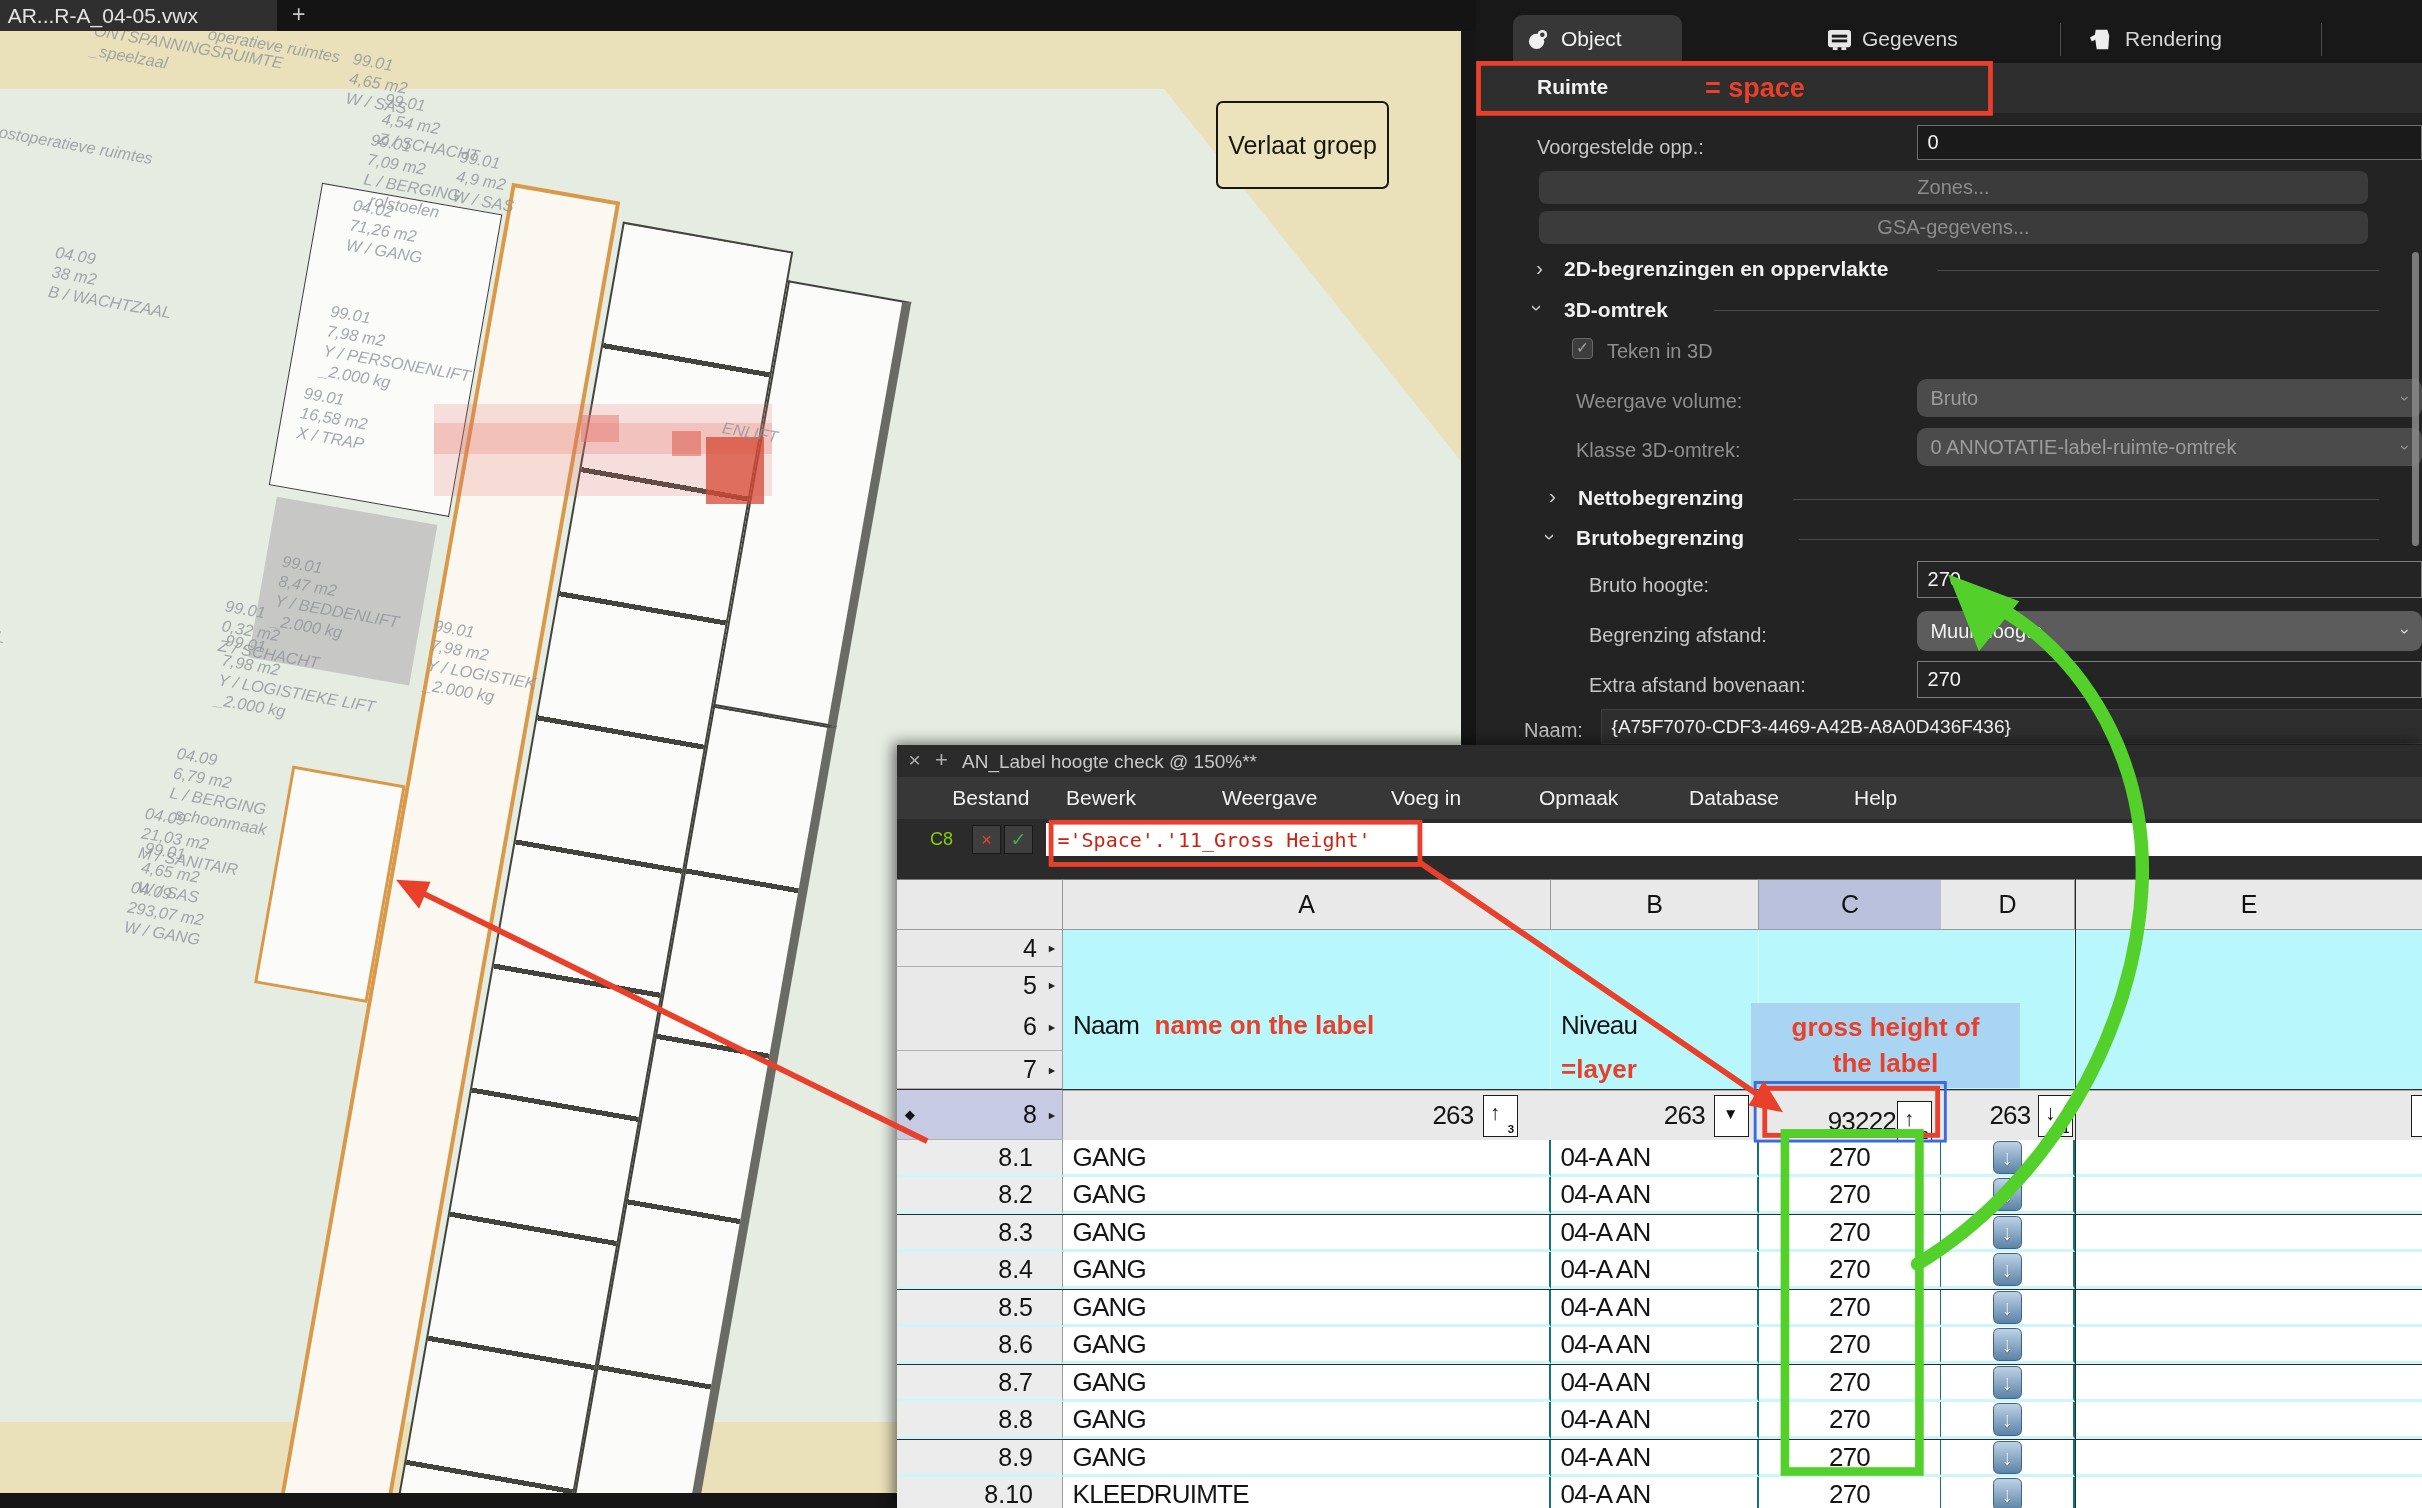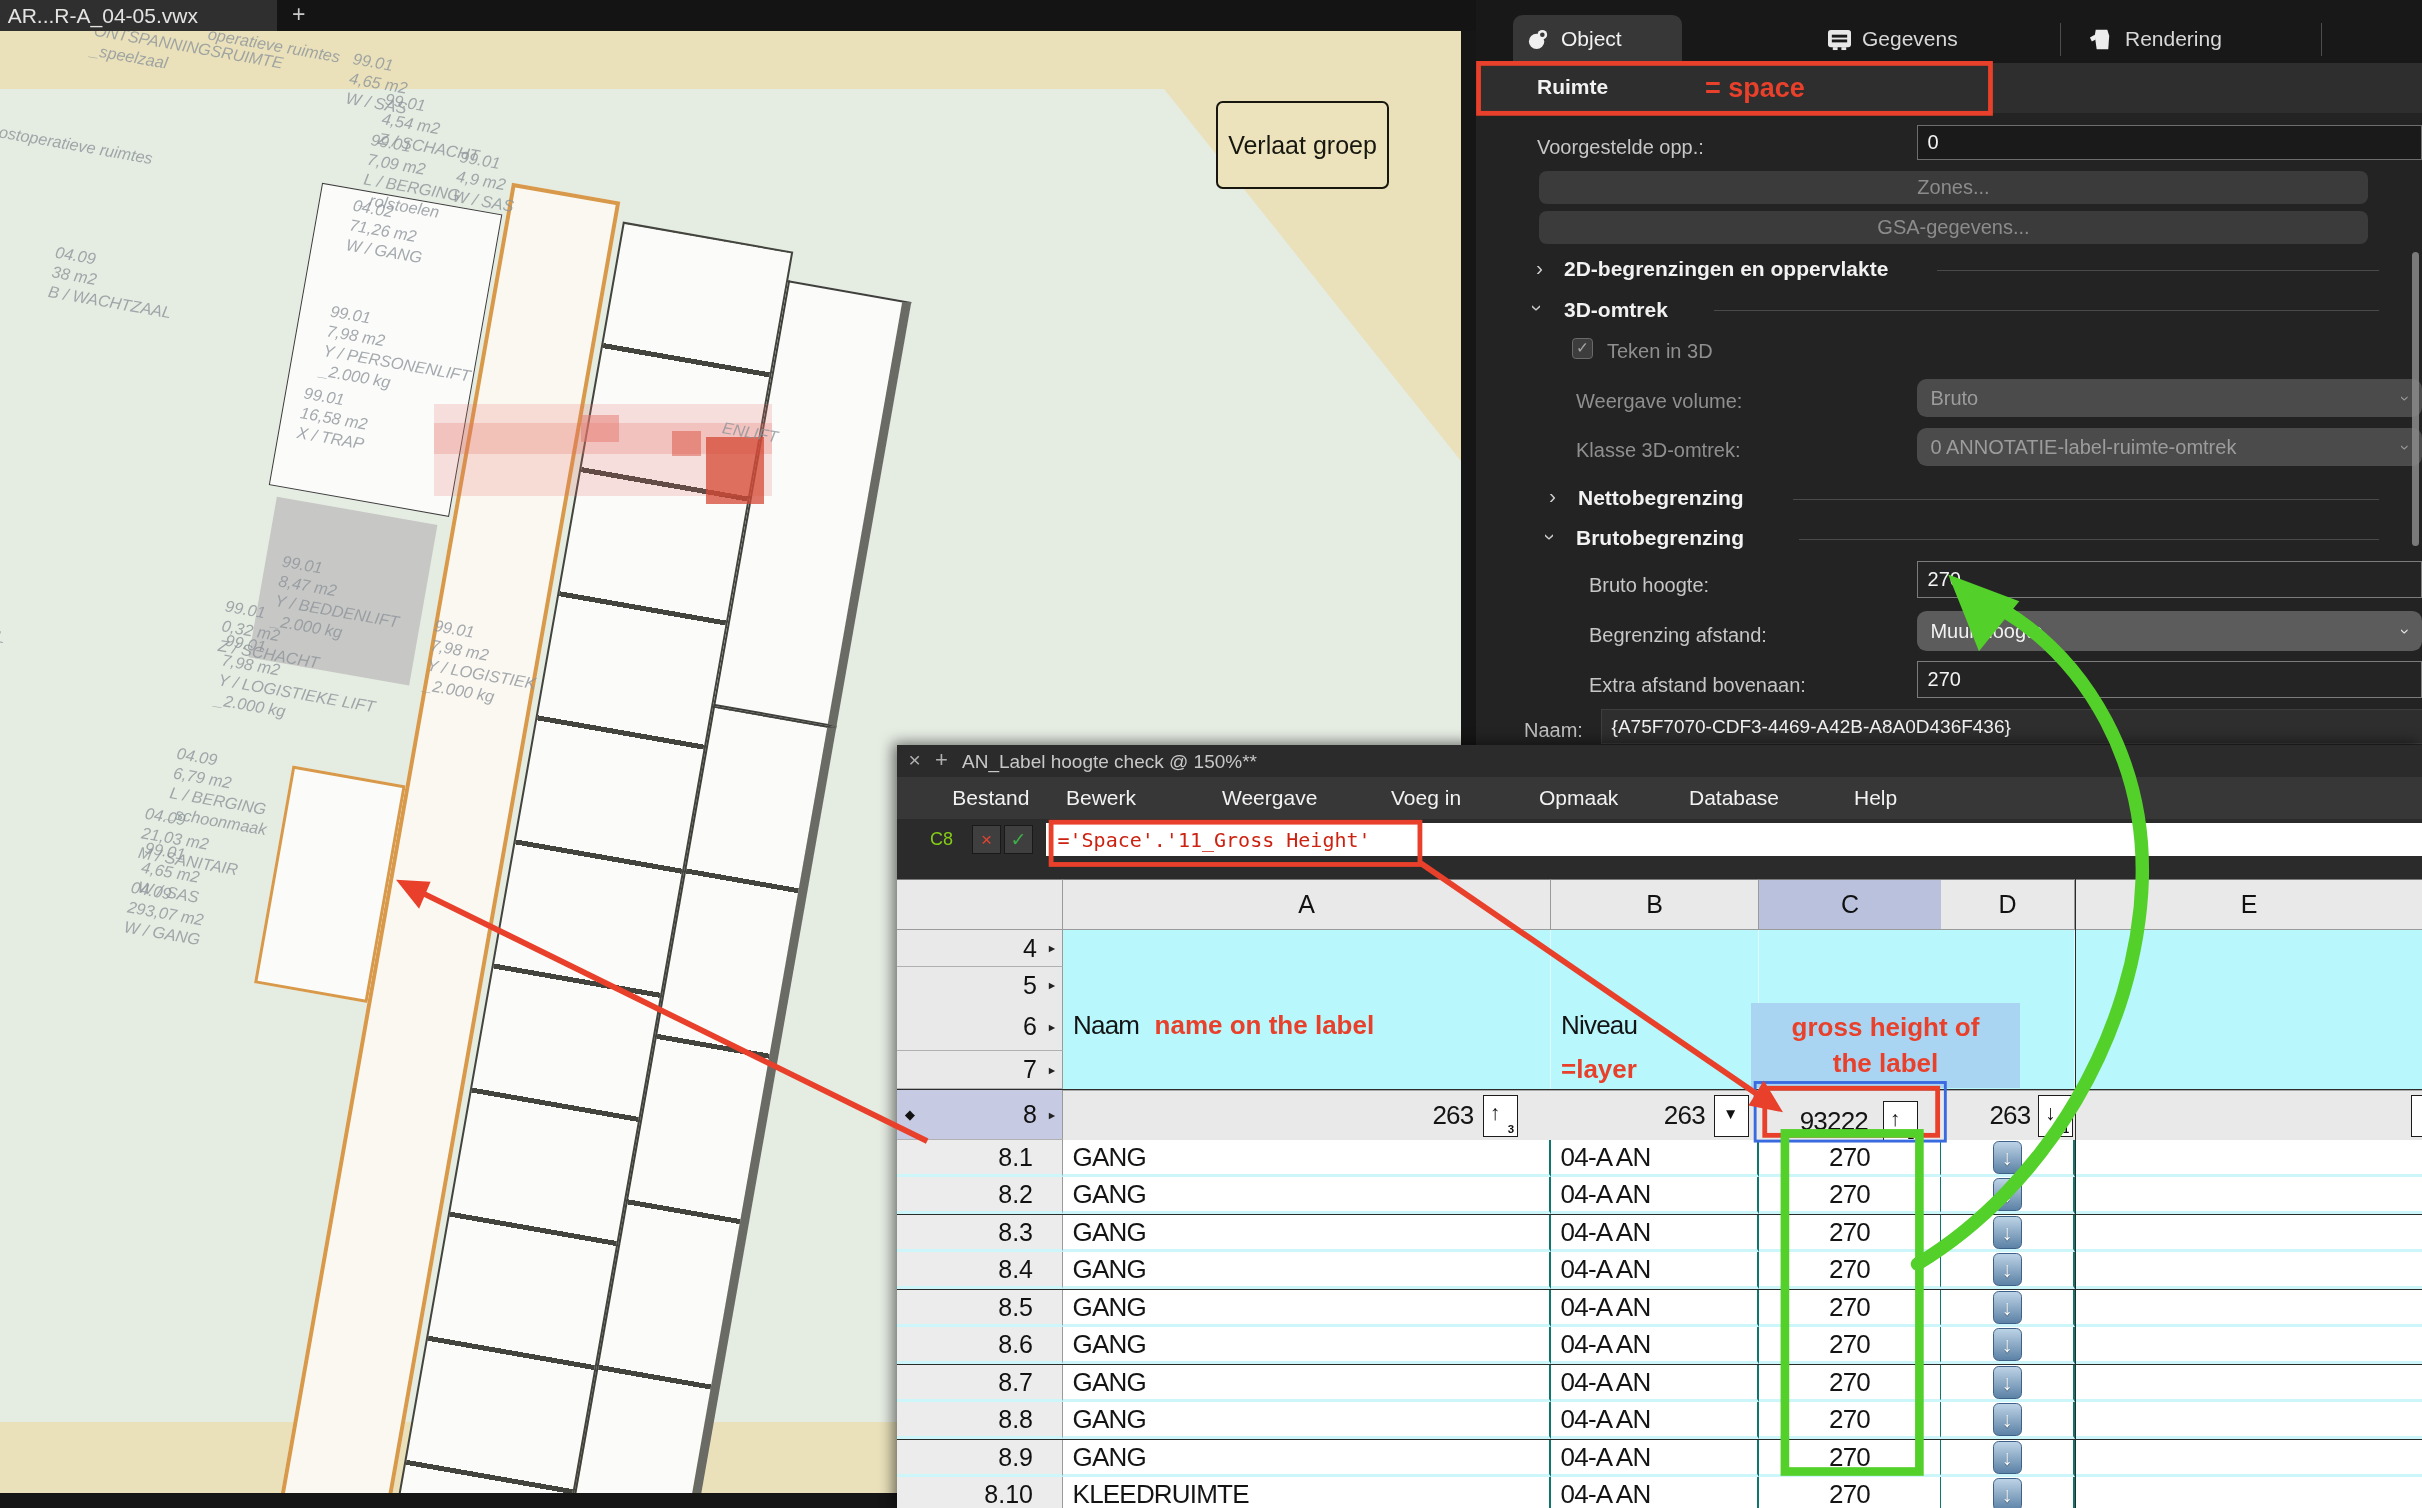--- a/index.html
+++ b/index.html
@@ -336,21 +336,21 @@
           <span class="arrow">↑</span>
           <span class="badge">3</span>
         </div>
     </div>
     <div class="abs hdr8" style="left:654px;top:345px;width:208px;height:50px;padding-right:9.6px;">
       <span class="ws-text">263</span>
       <div class="sortbox">
           <span class="ddown">▼</span>
         </div>
     </div>
-    <div class="abs hdr8" style="left:862px;top:345px;width:183px;height:62px;padding-right:24px;gap:15px;">
+    <div class="abs hdr8" style="left:862px;top:345px;width:183px;height:62px;padding-right:10px;gap:1px;">
       <span class="ws-text">93222</span>
       <div class="sortbox">
           <span class="arrow">↑</span>
           <span class="badge">2</span>
         </div>
     </div>
     <div class="abs hdr8" style="left:1044px;top:345px;width:134px;height:50px;padding-right:1.9px;gap:7.7px;">
       <span class="ws-text">263</span>
       <div class="sortbox">
           <span class="arrow">↓</span>

